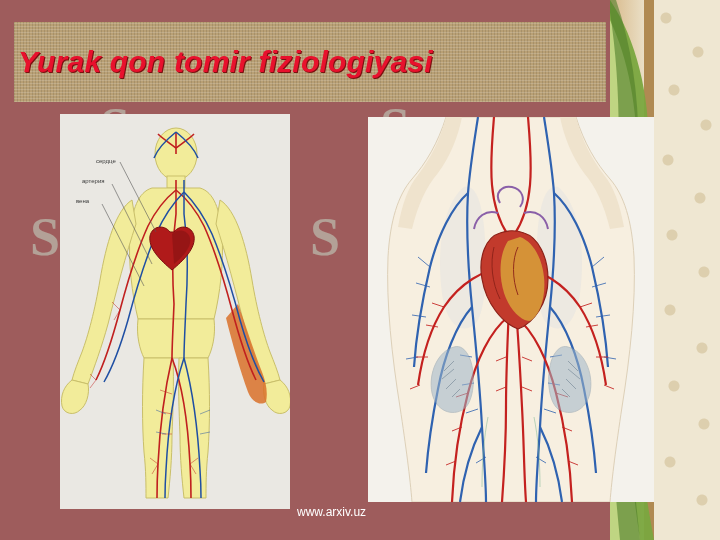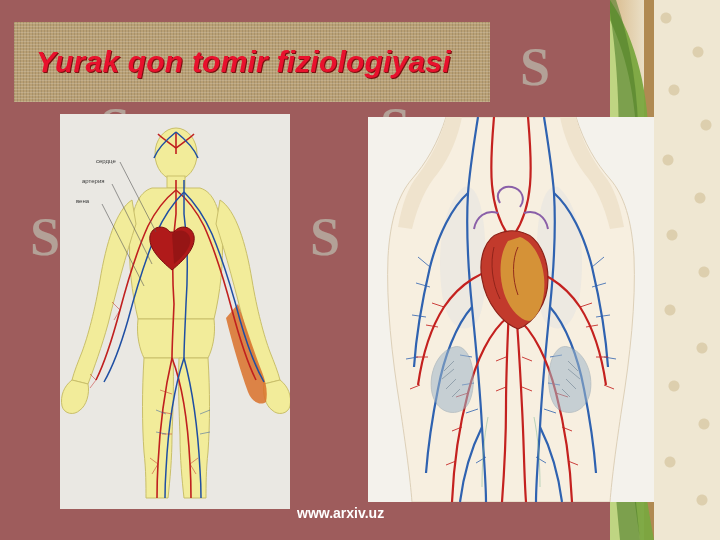--- a/index.html
+++ b/index.html
@@ -55,28 +55,28 @@
     color:#c9e6d2;
     opacity:.5;
     font-size:54px;
     font-weight:bold;
     font-family:"Liberation Serif",serif;
     line-height:1;
   }
 
   
   #title-bar{
-    position:absolute;left:14px;top:22px;width:476px;height:80px;
+    position:absolute;left:14px;top:22px;width:592px;height:80px;
     background-color:#b9a075;
     background-image:
       repeating-linear-gradient(0deg, rgba(255,255,255,.16) 0 1px, transparent 1px 3px),
       repeating-linear-gradient(90deg, rgba(0,0,0,.10) 0 1px, transparent 1px 3px);
     display:flex;align-items:center;
     box-sizing:border-box;
-    padding-left:22px;
+    padding-left:4px;
   }
   #title-text{
     font-size:30px;
     font-style:italic;
     font-weight:bold;
     color:#e8112d;
     text-shadow:1px 1px 0 #7a1010;
     letter-spacing:.2px;
     white-space:nowrap;
   }
@@ -94,21 +94,21 @@
     position:absolute;
     font-size:6px;
     color:#3a3a3a;
     font-family:"Liberation Sans",sans-serif;
     white-space:nowrap;
   }
 
   
   #footer-url{
     position:absolute;left:297px;top:505px;
-    font-size:14px;color:#ffffff;font-weight:bold;
+    font-size:12px;color:#ffffff;font-weight:normal;
     font-family:"Liberation Sans",sans-serif;
   }
 </style>
 </head>
 <body>
 
 <div id="right-band">
   <div class="tanstripe"></div>
   <div class="darkstripe"></div>
   <div class="floral"></div>

